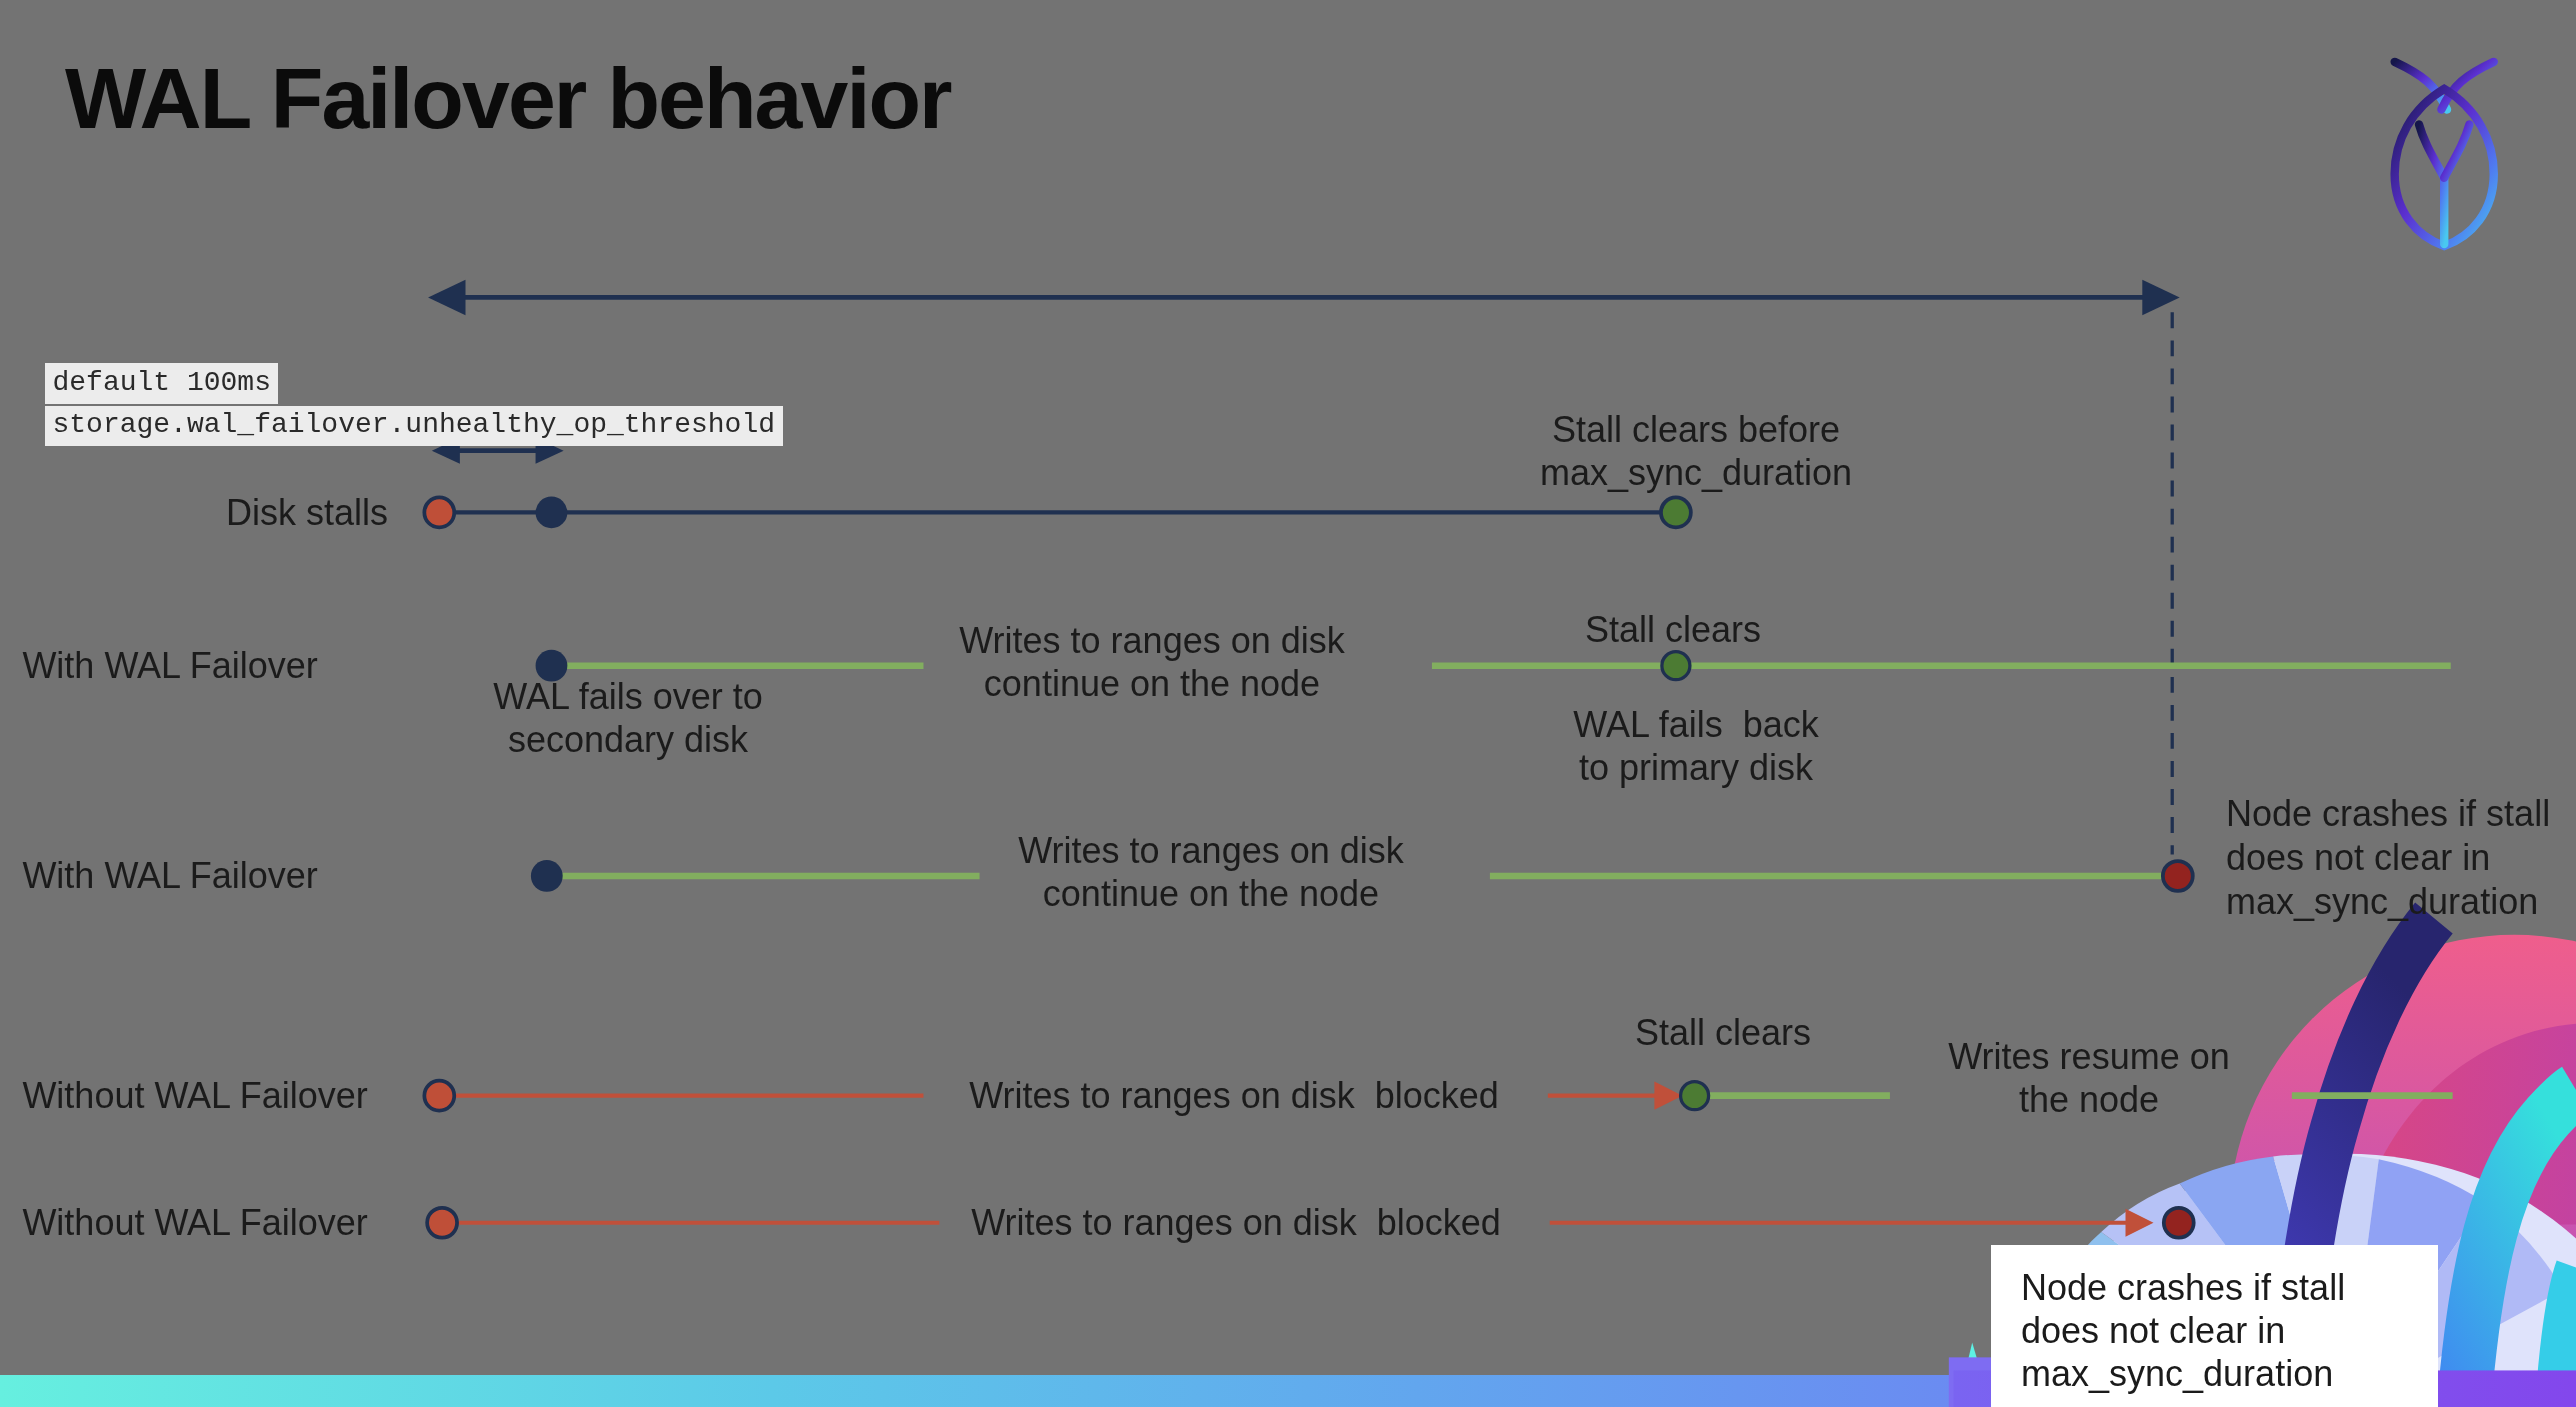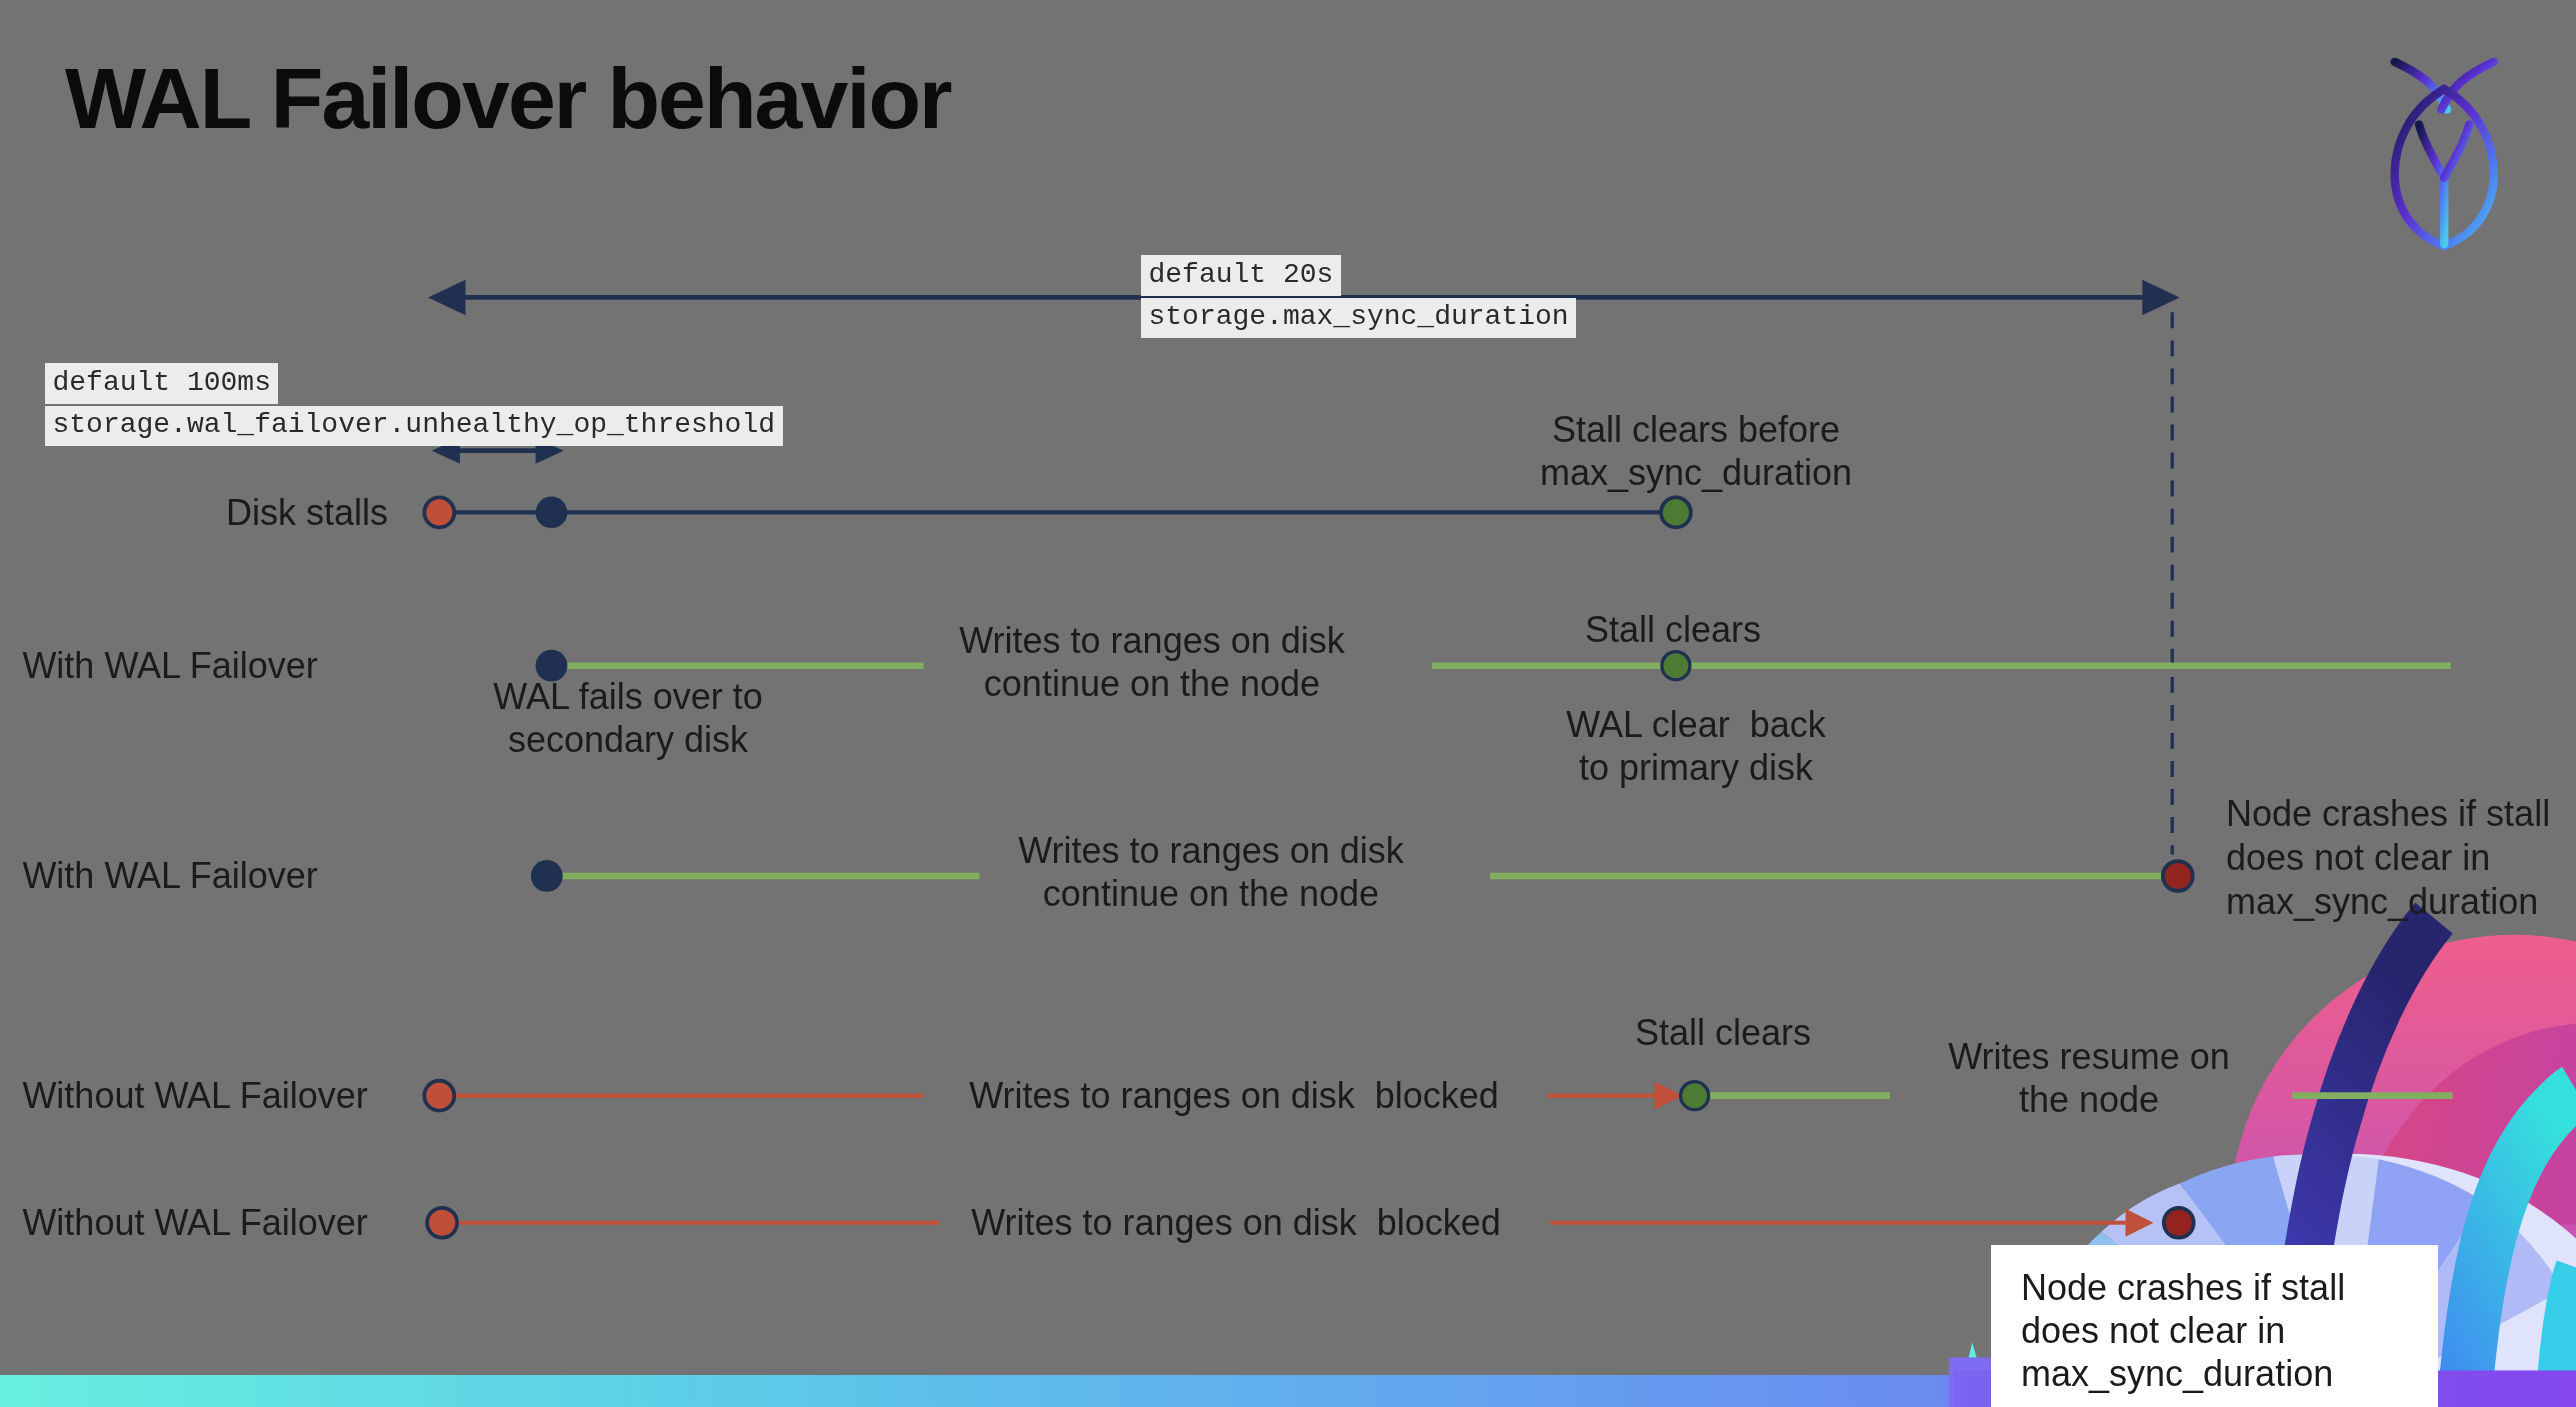--- a/index.html
+++ b/index.html
@@ -149,43 +149,39 @@
       <line x1="473" y1="1308" x2="1005" y2="1308" stroke="#c0503a" stroke-width="4.5"></line>
       <line x1="1658" y1="1308" x2="2284" y2="1308" stroke="#c0503a" stroke-width="4.5"></line>
       <polygon points="2304,1308 2274,1293 2274,1323" fill="#c0503a"></polygon>
       <circle cx="473" cy="1308" r="16" fill="#bf4f38" stroke="#1f3050" stroke-width="4"></circle>
       <circle cx="2331" cy="1308" r="16" fill="#93231f" stroke="#1f3050" stroke-width="4"></circle>
     </g>
   </svg>
 
   <div id="title">WAL Failover behavior</div>
 
-  <div class="mono" style="left:1141px;top:255px;">
-    <span>default 20s</span><br>
-    <span class="l2">storage.max_sync_duration</span>
-  </div>
   <div class="mono" style="left:37px;top:363px;margin-left:8px;">
     <span>default 100ms</span><br>
     <span class="l2">storage.wal_failover.unhealthy_op_threshold</span>
   </div>
 
   <div class="cap" style="left:226px;top:491px;">Disk stalls</div>
   <div class="cap" style="left:22.4px;top:644px;">With WAL Failover</div>
   <div class="cap" style="left:22.4px;top:854px;">With WAL Failover</div>
   <div class="cap" style="left:22.4px;top:1074px;">Without WAL Failover</div>
   <div class="cap" style="left:22.4px;top:1201px;">Without WAL Failover</div>
 
   <div class="cap tc" style="left:1696px;top:408px;">Stall clears before
 max_sync_duration</div>
   <div class="cap tc" style="left:1152px;top:619px;">Writes to ranges on disk
 continue on the node</div>
   <div class="cap tc" style="left:1673px;top:608px;">Stall clears</div>
   <div class="cap tc" style="left:628px;top:675px;">WAL fails over to
 secondary disk</div>
-  <div class="cap tc" style="left:1696px;top:703px;">WAL clear  back
+  <div class="cap tc" style="left:1696px;top:703px;">WAL fails  back
 to primary disk</div>
   <div class="cap tc" style="left:1211px;top:829px;">Writes to ranges on disk
 continue on the node</div>
   <div class="cap" style="left:2226px;top:792px;line-height:44px;">Node crashes if stall
 does not clear in
 max_sync_duration</div>
   <div class="cap tc" style="left:1234px;top:1074px;">Writes to ranges on disk  blocked</div>
   <div class="cap tc" style="left:1723px;top:1011px;">Stall clears</div>
   <div class="cap tc" style="left:2089px;top:1035px;">Writes resume on
 the node</div>

